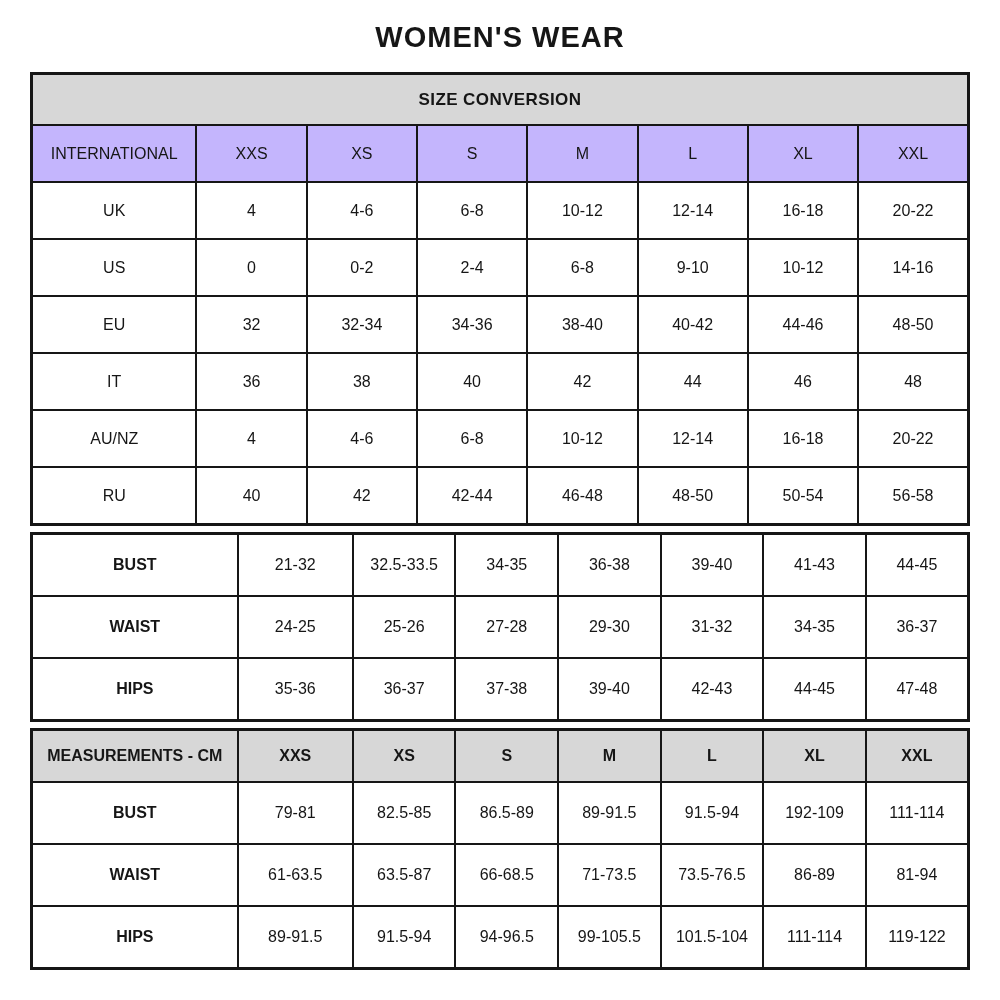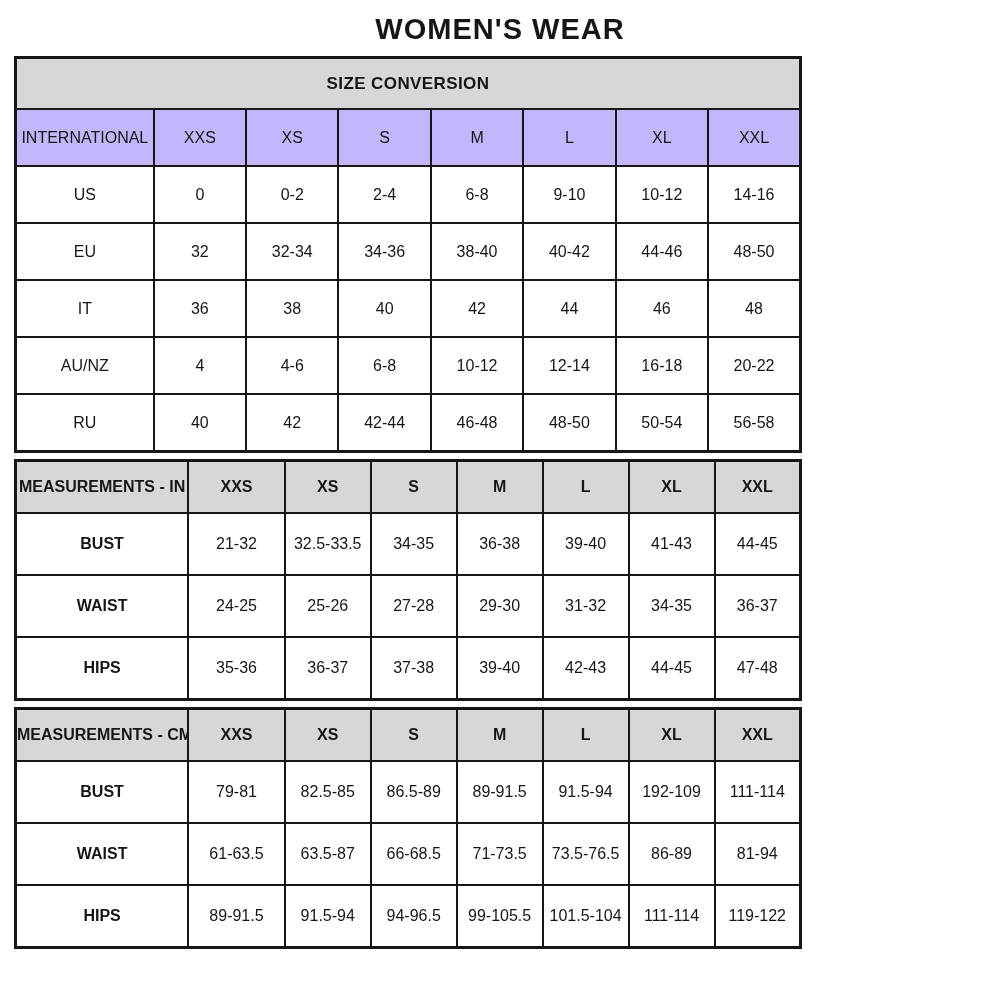--- a/index.html
+++ b/index.html
@@ -7,27 +7,27 @@
     --border:#161616;
     --text:#161616;
   }
   html,body{margin:0;padding:0;}
   body{
     width:1000px;height:1000px;overflow:hidden;
     background:#ffffff;color:var(--text);
     font-family:"Liberation Sans", sans-serif;
   }
   .page-title{
-    margin:0;padding:13px 0 10px 0;
+    margin:8px;padding:13px 0 10px 0;
     text-align:center;
     font-size:29px;font-weight:700;letter-spacing:1px;
     color:var(--text);
   }
   table.tbl{
-    width:788px;margin:0 30px 6px 14px;
+    width:940px;margin:0 30px 6px 30px;
     border-collapse:collapse;table-layout:fixed;
     border:3px solid var(--border);
   }
   .tbl th,.tbl td{
     border:2px solid var(--border);
     text-align:center;vertical-align:middle;
     padding:0;overflow:hidden;white-space:nowrap;
     color:var(--text);
   }
   .banner-cell{
@@ -64,20 +64,30 @@
         <th class="hdr-cell">INTERNATIONAL</th>
         <th class="hdr-cell">XXS</th>
         <th class="hdr-cell">XS</th>
         <th class="hdr-cell">S</th>
         <th class="hdr-cell">M</th>
         <th class="hdr-cell">L</th>
         <th class="hdr-cell">XL</th>
         <th class="hdr-cell">XXL</th>
       </tr>
       <tr>
+        <td class="label-cell">UK</td>
+        <td class="data-cell">4</td>
+        <td class="data-cell">4-6</td>
+        <td class="data-cell">6-8</td>
+        <td class="data-cell">10-12</td>
+        <td class="data-cell">12-14</td>
+        <td class="data-cell">16-18</td>
+        <td class="data-cell">20-22</td>
+      </tr>
+      <tr>
         <td class="label-cell">US</td>
         <td class="data-cell">0</td>
         <td class="data-cell">0-2</td>
         <td class="data-cell">2-4</td>
         <td class="data-cell">6-8</td>
         <td class="data-cell">9-10</td>
         <td class="data-cell">10-12</td>
         <td class="data-cell">14-16</td>
       </tr>
       <tr>
@@ -129,30 +139,20 @@
     <col style="width:12.3%">
       <col style="width:10.95%">
       <col style="width:10.95%">
     <col style="width:10.95%">
       <col style="width:10.95%">
       <col style="width:10.95%">
     <col style="width:10.95%">
   </colgroup>
 <tbody>
       <tr>
-        <th class="hdr-cell">MEASUREMENTS - IN</th>
-        <th class="hdr-cell">XXS</th>
-        <th class="hdr-cell">XS</th>
-        <th class="hdr-cell">S</th>
-        <th class="hdr-cell">M</th>
-        <th class="hdr-cell">L</th>
-        <th class="hdr-cell">XL</th>
-        <th class="hdr-cell">XXL</th>
-      </tr>
-      <tr>
         <td class="label-cell">BUST</td>
         <td class="data-cell">21-32</td>
         <td class="data-cell">32.5-33.5</td>
         <td class="data-cell">34-35</td>
         <td class="data-cell">36-38</td>
         <td class="data-cell">39-40</td>
         <td class="data-cell">41-43</td>
         <td class="data-cell">44-45</td>
       </tr>
       <tr>

